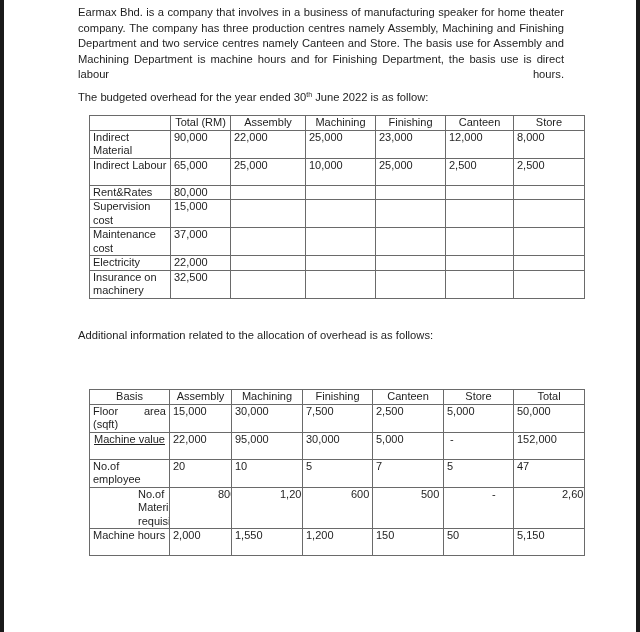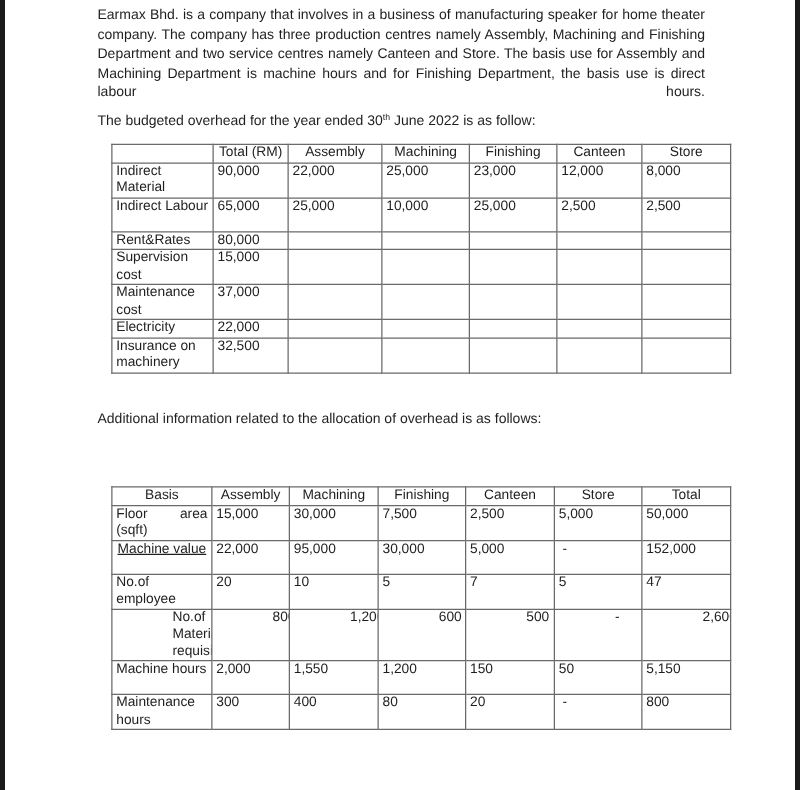--- a/index.html
+++ b/index.html
@@ -209,23 +209,14 @@
   </tr>
   <tr class="r2">
     <td>Machine hours</td>
     <td>2,000</td>
     <td>1,550</td>
     <td>1,200</td>
     <td>150</td>
     <td>50</td>
     <td>5,150</td>
   </tr>
-  <tr class="r2">
-    <td>Maintenance hours</td>
-    <td>300</td>
-    <td>400</td>
-    <td>80</td>
-    <td>20</td>
-    <td class="dash">-</td>
-    <td>800</td>
-  </tr>
 </tbody>
   </table>
 
 </body></html>

